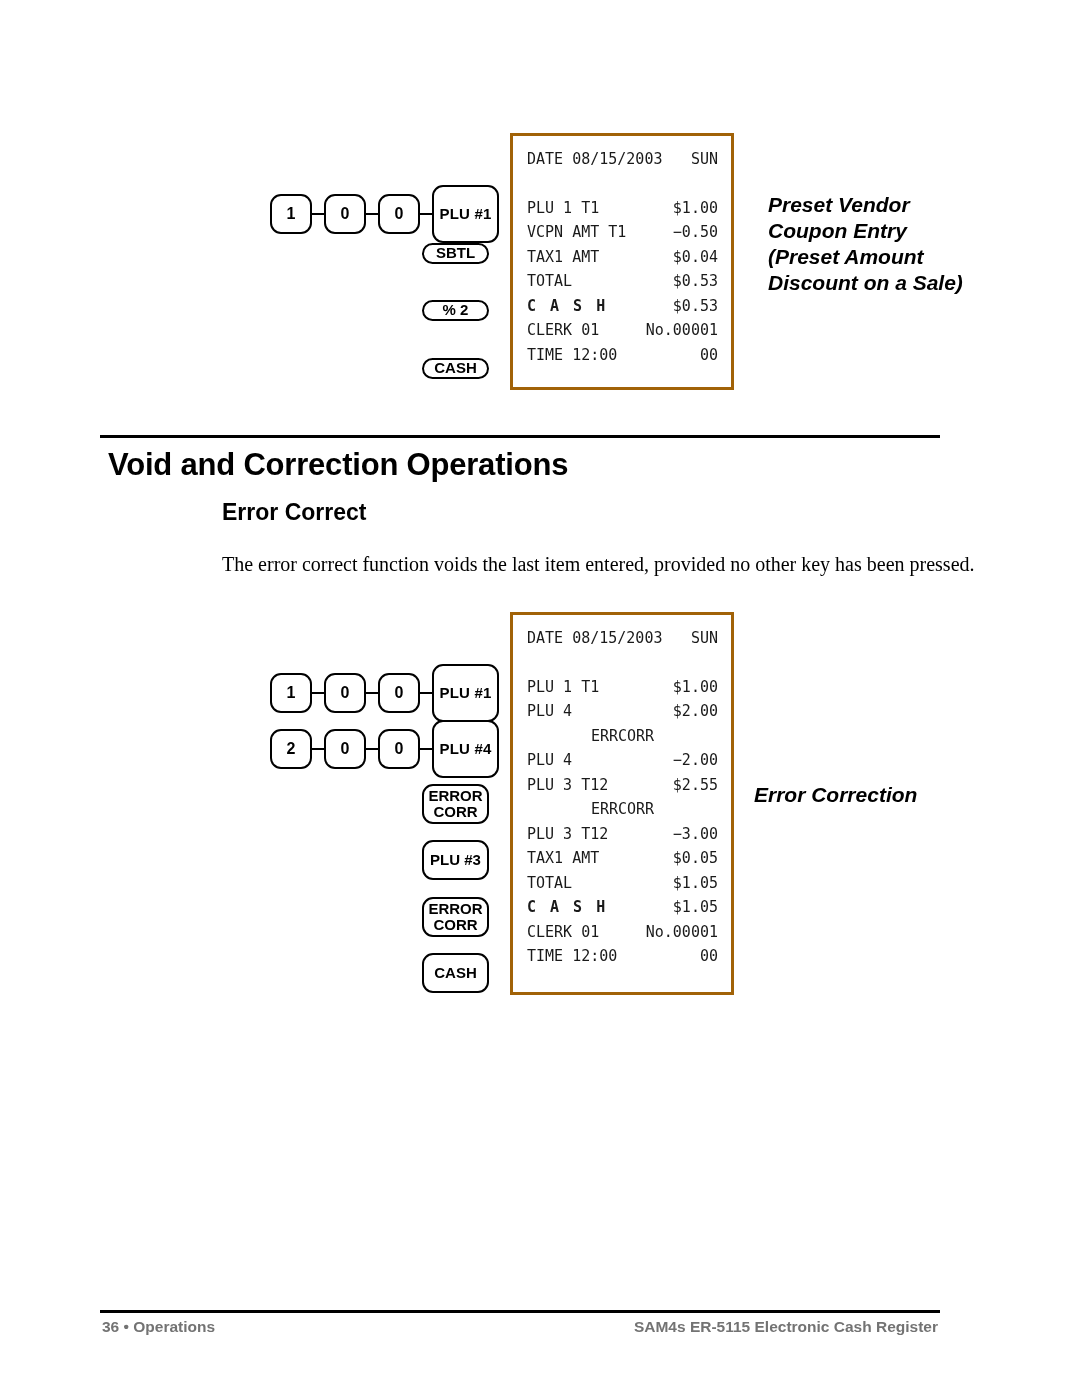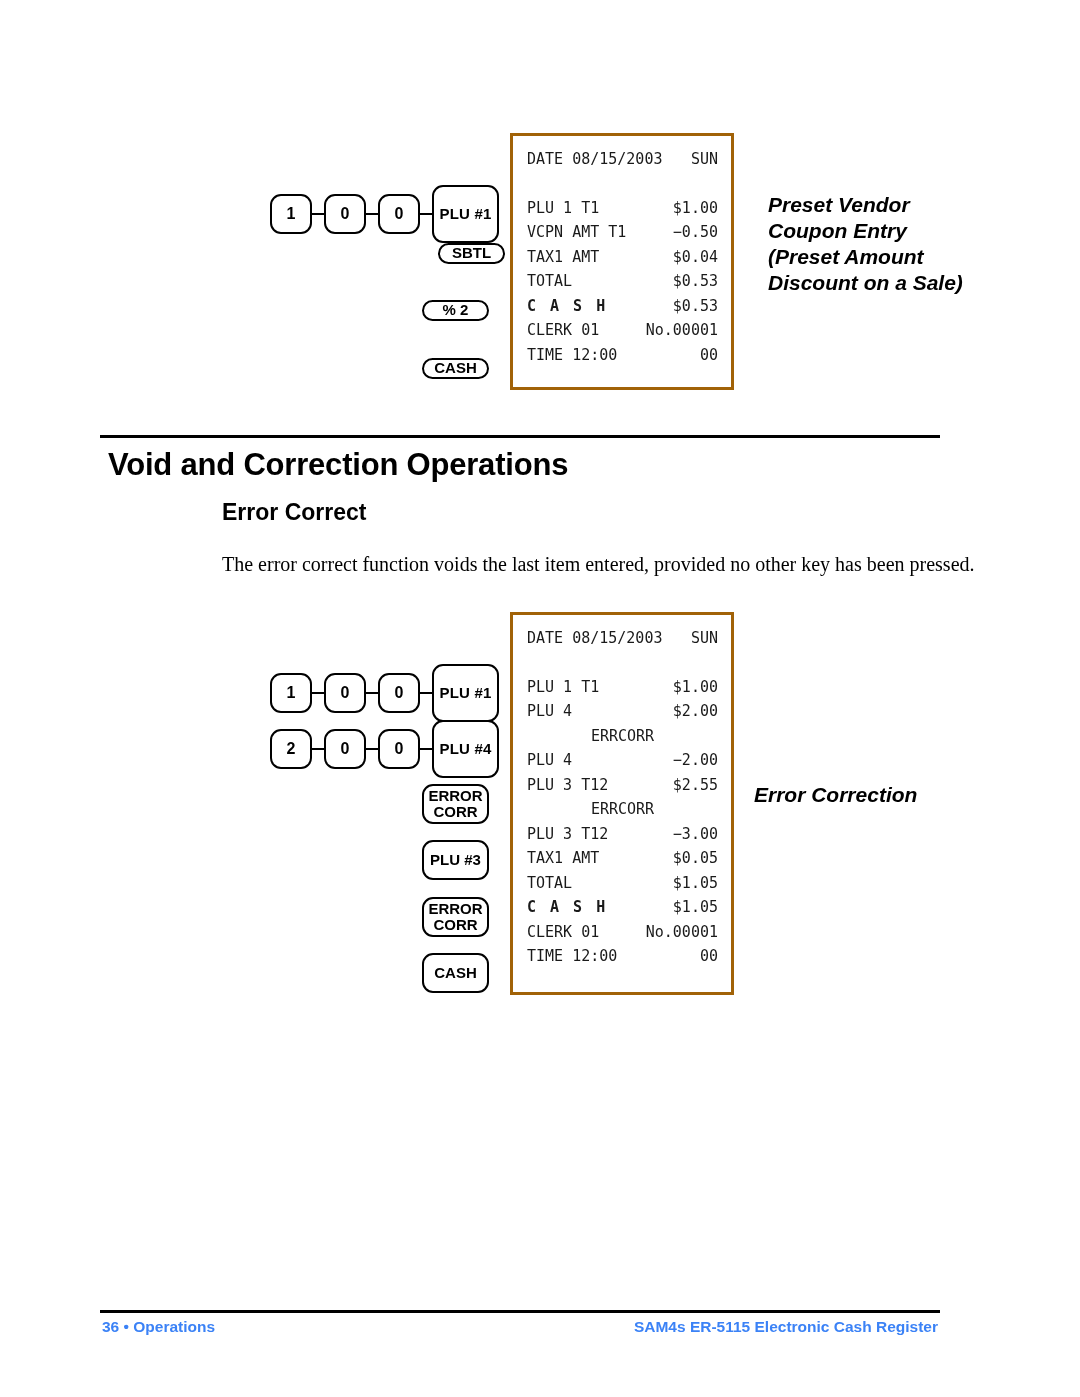--- a/index.html
+++ b/index.html
@@ -148,40 +148,40 @@
     color: #000;
     white-space: nowrap;
   }
 
   
   .footer-text {
     position: absolute;
     font-family: "Liberation Sans", sans-serif;
     font-weight: bold;
     font-size: 15.5px;
-    color: #3b82f6;
+    color: #737373;
     white-space: nowrap;
   }
 </style>
 </head>
 <body>
 
 <div class="keydiagram">
 
   <div class="key-row" style="left:270px; top:185px;">
     <div class="key num">1</div>
     <div class="connector"></div>
     <div class="key num">0</div>
     <div class="connector"></div>
     <div class="key num">0</div>
     <div class="connector"></div>
     <div class="key wide">PLU #1</div>
   </div>
 
-  <div class="key-standalone tall" style="left:438px; top:243px;">
+  <div class="key-standalone tall" style="left:422px; top:243px;">
     <span>SBTL</span>
   </div>
   <div class="key-standalone tall" style="left:422px; top:300px;">
     <span>% 2</span>
   </div>
   <div class="key-standalone tall" style="left:422px; top:358px;">
     <span>CASH</span>
   </div>
 
 </div>

